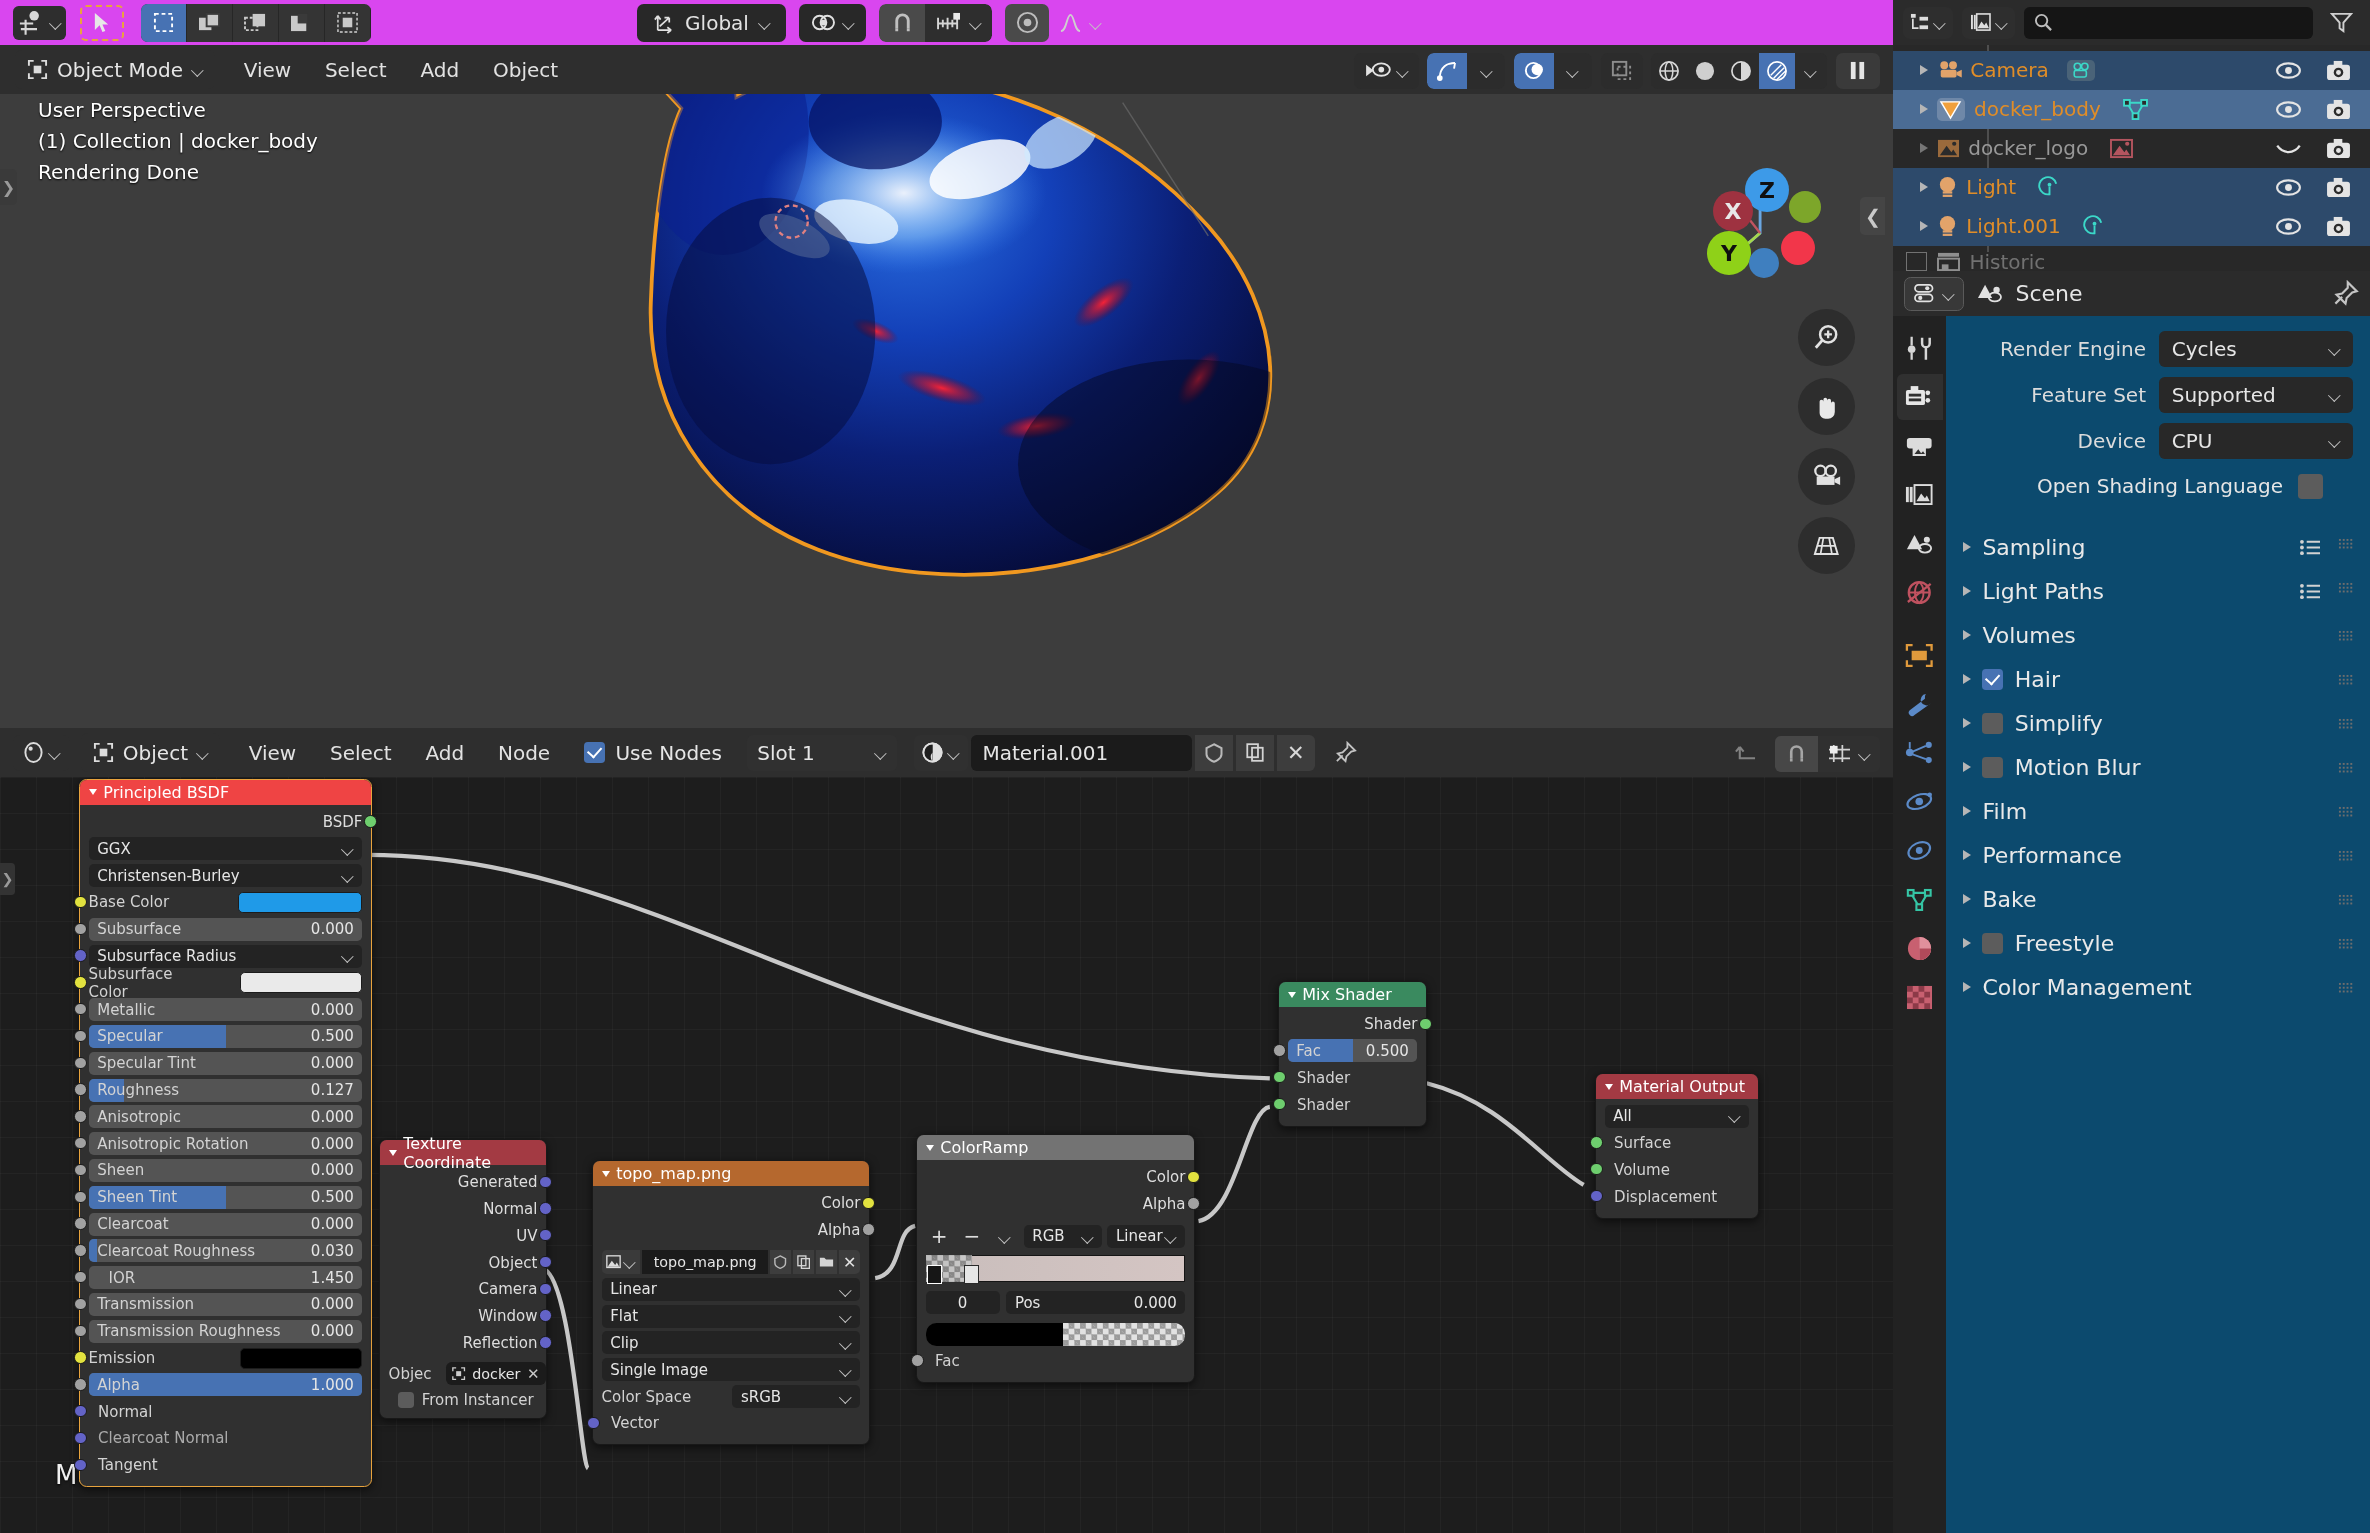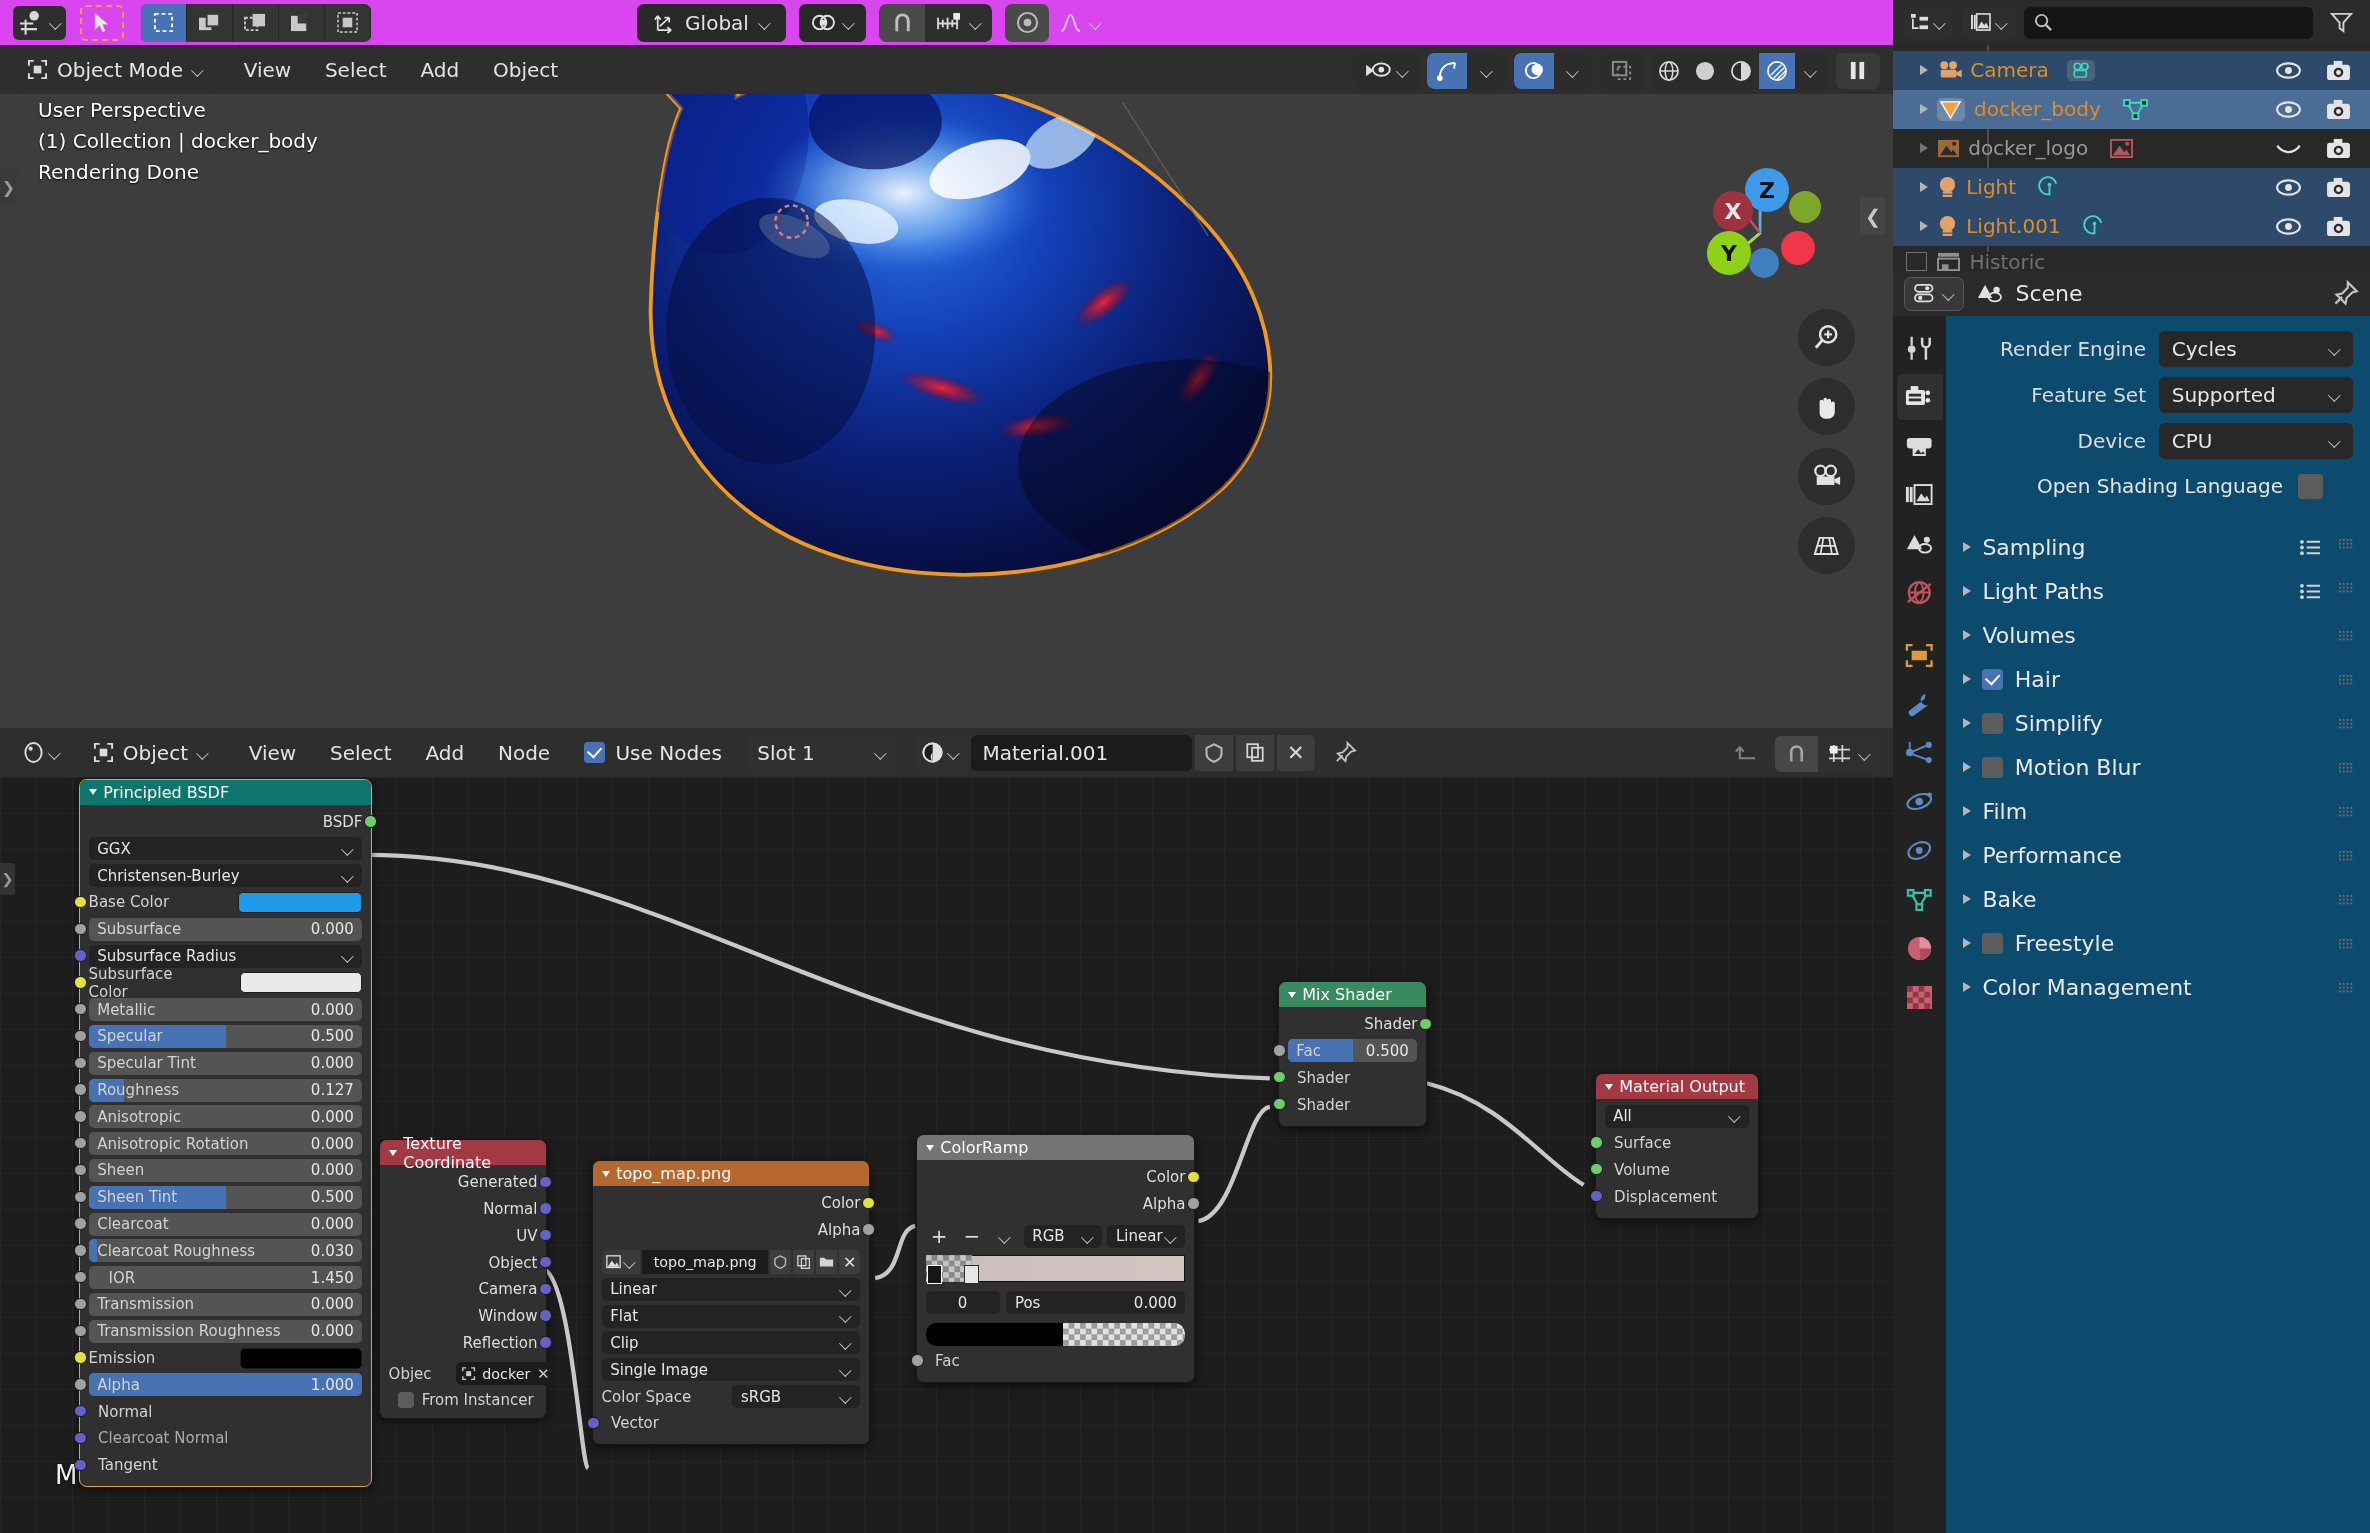--- a/index.html
+++ b/index.html
@@ -472,21 +472,21 @@
       <path d="M385 900 C 700 900 900 1120 1335 1135" stroke="#c8c8c8" stroke-width="4.5" fill="none" transform="translate(0,-818)"></path>
       <path d="M1500 1140 C 1580 1160 1620 1220 1665 1247" stroke="#c8c8c8" stroke-width="4.5" fill="none" transform="translate(0,-818)"></path>
       <path d="M1260 1285 C 1300 1278 1310 1168 1335 1165" stroke="#c8c8c8" stroke-width="4.5" fill="none" transform="translate(0,-818)"></path>
       <path d="M920 1345 C 950 1340 940 1295 962 1290" stroke="#c8c8c8" stroke-width="4.5" fill="none" transform="translate(0,-818)"></path>
       <path d="M570 1335 C 600 1340 610 1540 618 1545" stroke="#c8c8c8" stroke-width="4.5" fill="none" transform="translate(0,-818)"></path>
     </svg>
 
     <div style="position:absolute;left:55px;top:683px;font-size:26px;color:#f0f0f0;text-shadow:0 1px 2.9px #000;">Material.001</div>
 
     <div class="node sel" style="left:79px; top:1.9px; width:293px;">
-      <div class="nhead" style="background:#0f766e;">
+      <div class="nhead" style="background:#ef4444;">
         <span class="tri"></span>
         <span>Principled BSDF</span>
       </div>
       <div class="nbody">
         <div class="sockrow">
           <span class="sock r s-green"></span>
           <span class="outlbl">BSDF</span>
         </div>
         <div class="selbox">
           <span>GGX</span>
@@ -671,21 +671,21 @@
             <span class="outlbl">Camera</span>
           </div>
         <div class="sockrow">
             <span class="sock r s-purple"></span>
             <span class="outlbl">Window</span>
           </div>
         <div class="sockrow">
             <span class="sock r s-purple"></span>
             <span class="outlbl">Reflection</span>
           </div>
-        <div style="display:flex;align-items:center;gap:24px;margin-top:3.8px;">
+        <div style="display:flex;align-items:center;gap:14px;margin-top:3.8px;">
           <span class="lbl">Objec</span>
           <div class="fld" style="flex:1;height:23px;gap:6.7px;padding:0 6.7px;">
             <svg width="13.3" height="13.3" viewBox="0 0 16 16">
                 <path d="M1 5 L1 1 L5 1 M11 1 L15 1 L15 5 M15 11 L15 15 L11 15 M5 15 L1 15 L1 11" stroke="#ccc" stroke-width="1.6" fill="none"></path>
                 <rect x="5" y="5" width="6" height="6" fill="#ccc"></rect>
               </svg>
             <span style="flex:1;font-size:14.3px">docker</span>
             <span style="color:#c9c9c9;font-size:15px">✕</span>
           </div>
         </div>

